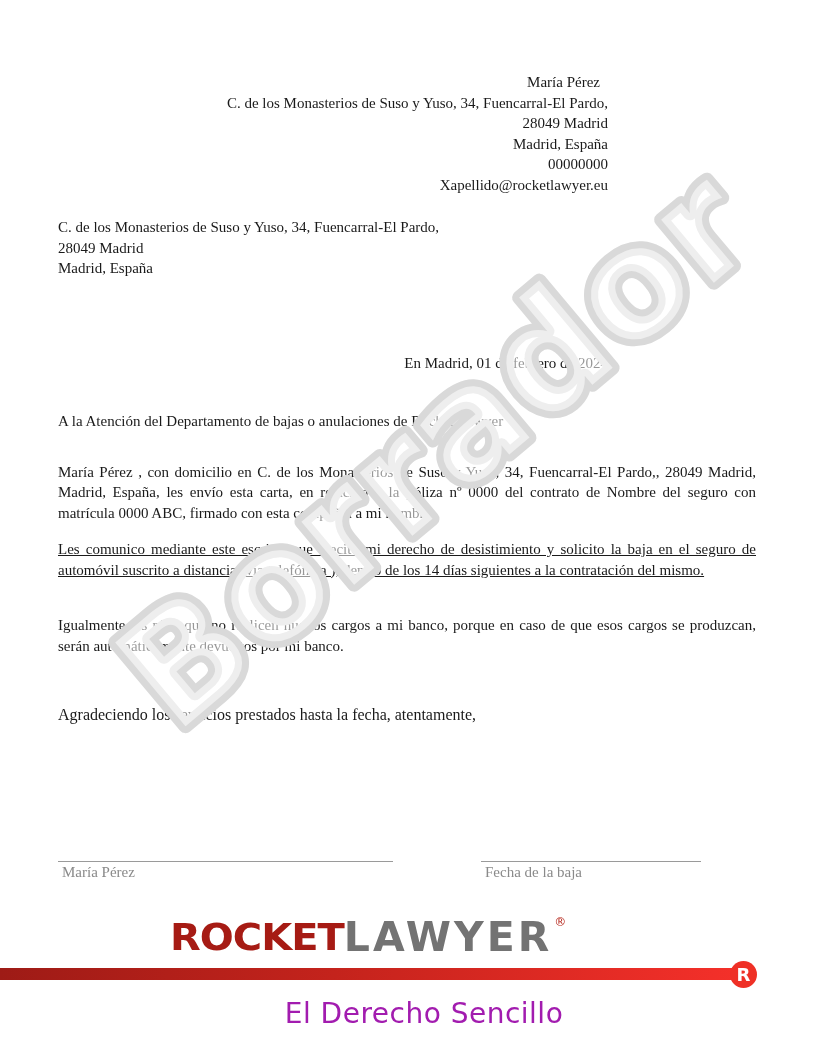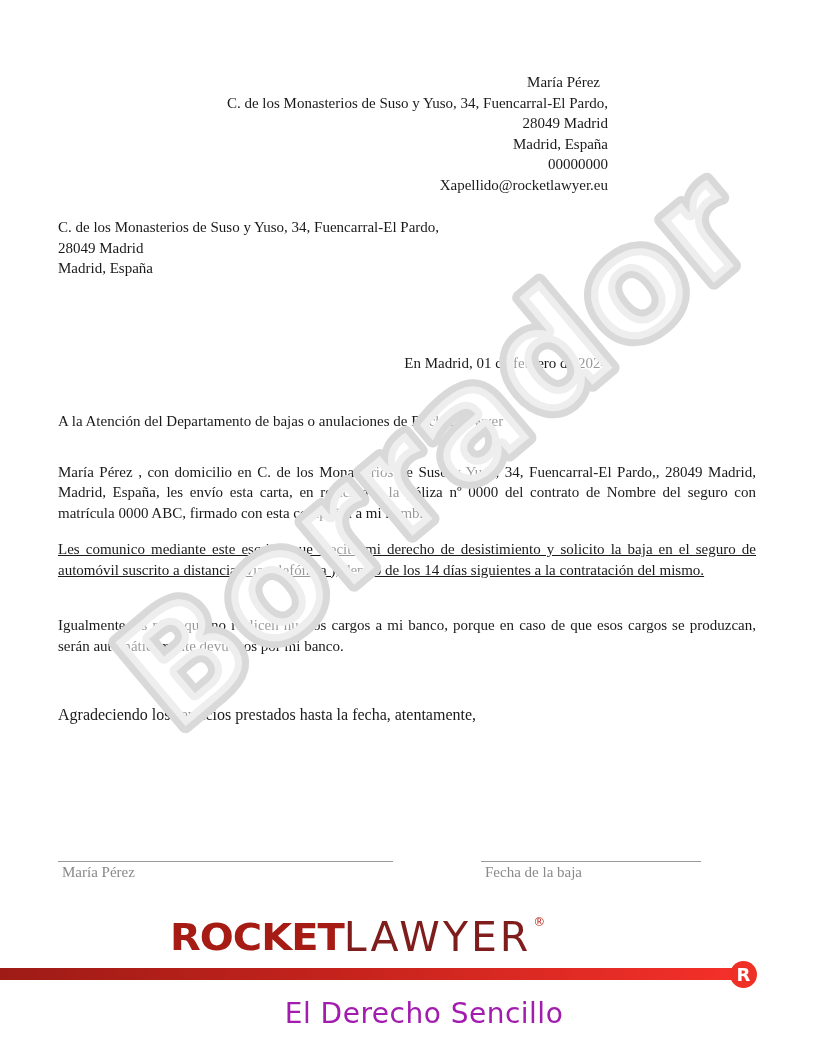--- a/index.html
+++ b/index.html
@@ -28,21 +28,21 @@
     .sig-line.right { left: 481px; width: 220px; }
     .sig-label { position: absolute; top: 864px; font-size: 15px; color: #8a8a8a; }
     .sig-label.left { left: 62px; }
     .sig-label.right { left: 485px; }
 
     .watermark { position: absolute; left: 0; top: 0; width: 816px; height: 1054px; pointer-events: none; }
 
     .logo { position: absolute; left: 170px; top: 915px; height: 44px; display: flex; align-items: center; }
     .logo .bold { font-family: "DejaVu Sans", sans-serif; font-weight: 900; font-size: 40px; color: #a61b14;
                   letter-spacing: -1px; line-height: 40px; transform: scaleY(0.92); }
-    .logo .thin { font-family: "DejaVu Sans", sans-serif; font-weight: 400; font-size: 41px; color: #7f1d1d;
+    .logo .thin { font-family: "DejaVu Sans", sans-serif; font-weight: 700; font-size: 41px; color: #737373;
                   letter-spacing: 3px; line-height: 40px; -webkit-text-stroke: 0px; }
     .logo .reg { font-family: "DejaVu Sans", sans-serif; font-size: 12px; color: #b52318; align-self: flex-start; margin-left: 2px; }
 
     .bar { position: absolute; left: 0; top: 968px; width: 745px; height: 12px;
            background: linear-gradient(90deg, #9e1b16 0%, #c4231c 45%, #f5302a 100%); }
     .bar-badge { position: absolute; left: 730px; top: 961px; width: 27px; height: 27px; border-radius: 50%;
                  background: #ef3026; color: #ffffff; font-family: "DejaVu Sans", sans-serif; font-weight: 900;
                  font-size: 18px; line-height: 27px; text-align: center; }
 
     .tagline { position: absolute; left: 16px; width: 816px; top: 997px; text-align: center;

